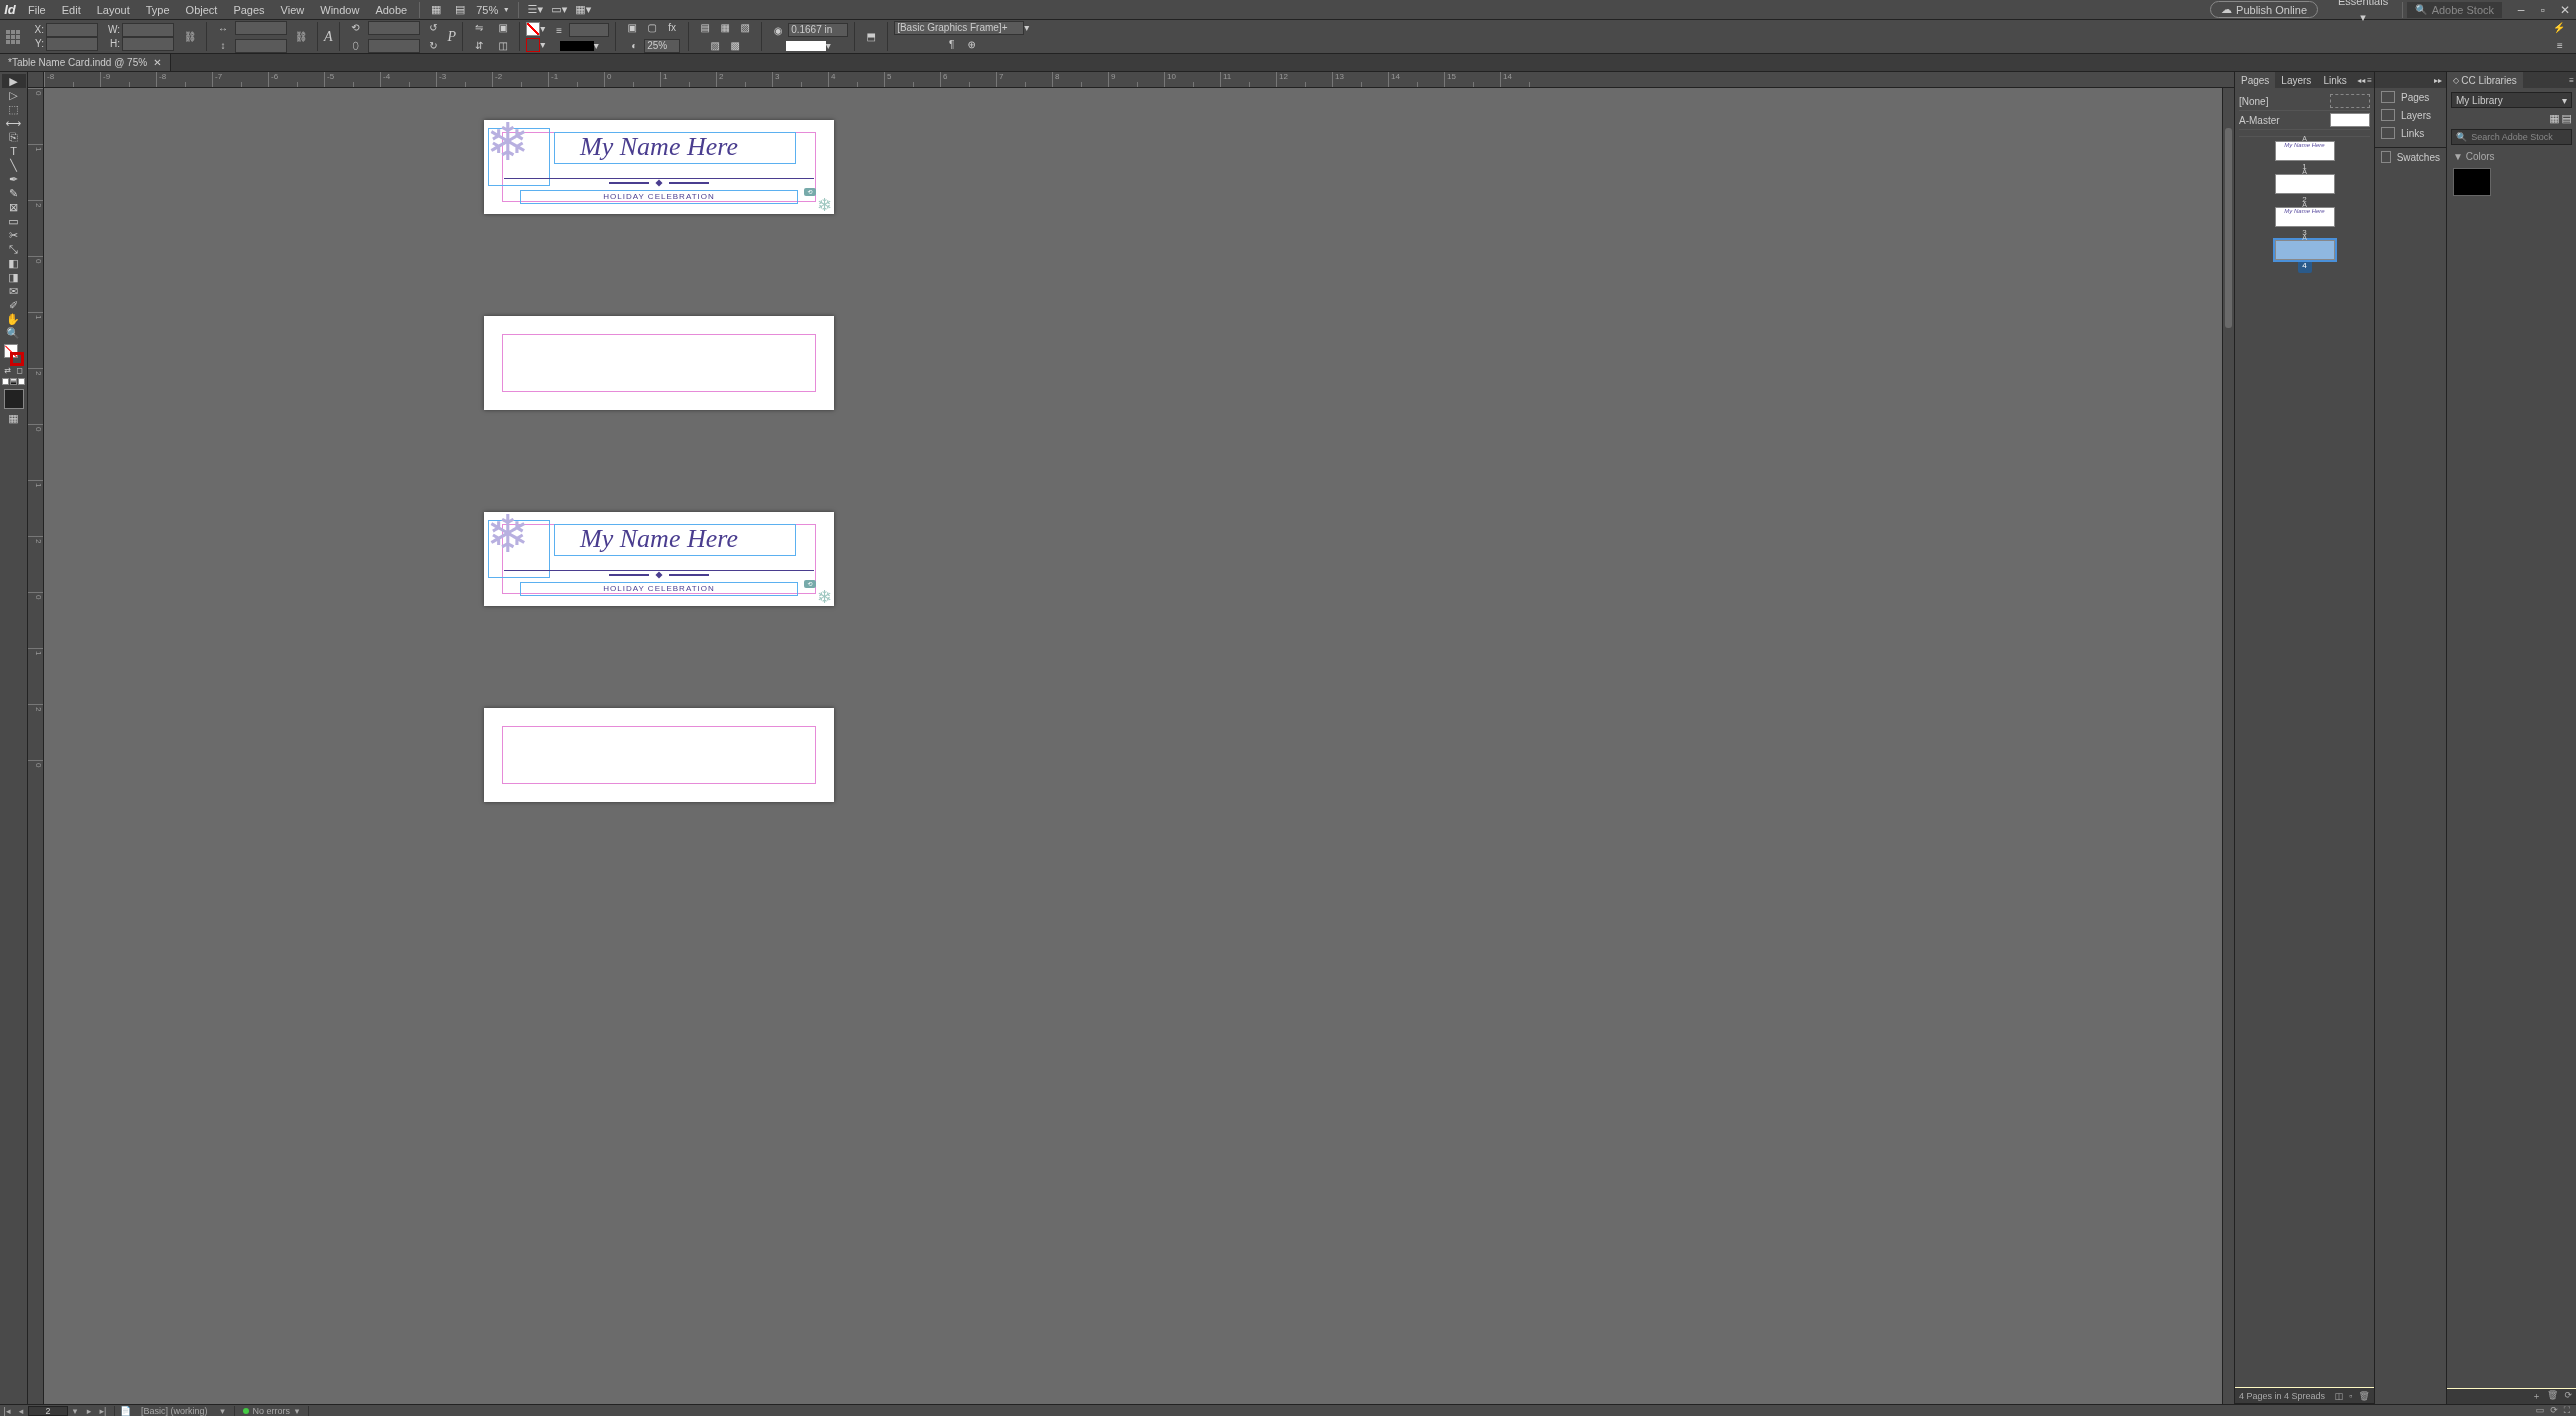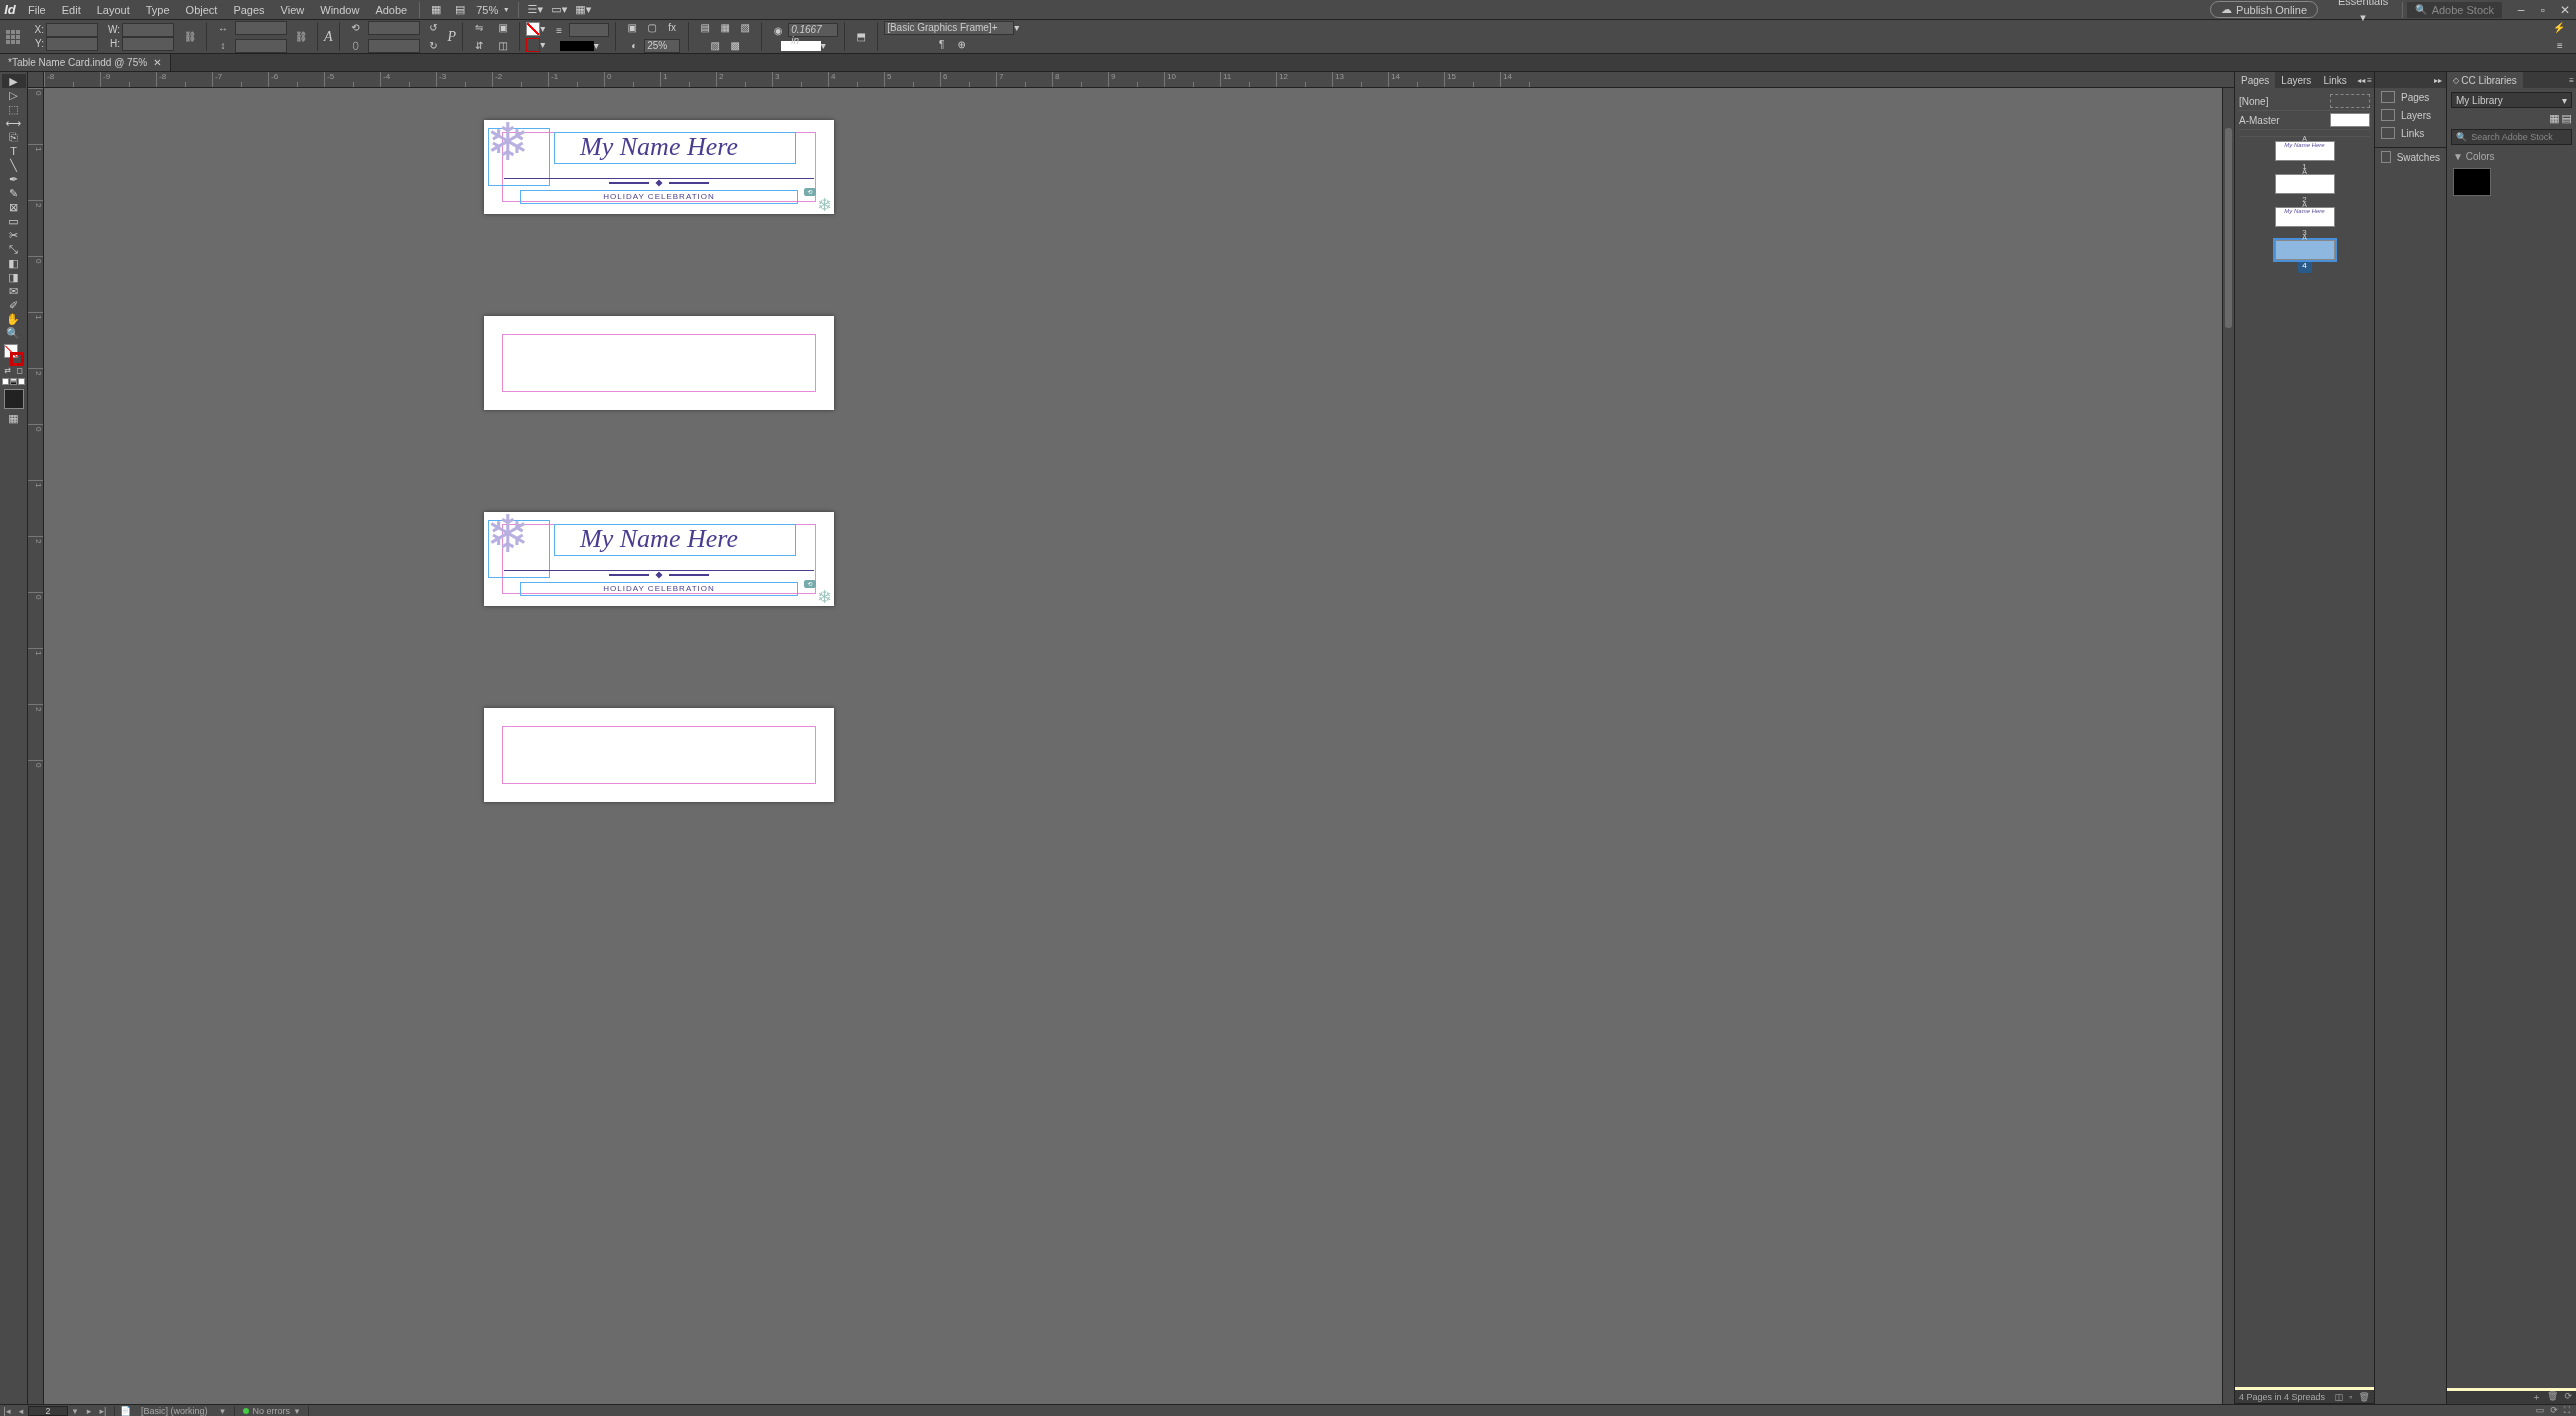--- a/index.html
+++ b/index.html
@@ -104,21 +104,21 @@
 .panel-body { padding: 4px; font-size: 10px; }
 .panel-body.pages { display: flex; flex-direction: column; gap: 0; }
 .panel-body.pages .master-row { display: flex; justify-content: space-between; align-items: center; padding: 2px 0; border-bottom: 1px solid #555; }
 .panel-body.pages .master-thumb { width: 40px; height: 14px; background: #fff; border: 1px solid #888; }
 .panel-body.pages .page-list { margin-top: 6px; border-top: 1px solid #555; padding-top: 4px; display: flex; flex-direction: column; align-items: center; gap: 0; }
 .panel-body .page-thumb { width: 60px; height: 20px; background: #fff; border: 1px solid #888; position: relative; font-size: 6px; color: #5a4da0; text-align: center; }
 .panel-body .page-thumb.selected { outline: 2px solid #4a90d9; background: #8fb8e0; }
 .panel-body .page-thumb .pnum-letter { position: absolute; top: -7px; left: 50%; transform: translateX(-50%); font-size: 7px; color: #ccc; }
 .panel-body .pnum { font-size: 8px; color: #ccc; text-align: center; padding: 1px 0 3px; }
 .panel-body .pnum.selected { background: #2a5a8a; color: #fff; width: 14px; margin: 0 auto; border-radius: 2px; }
-.panel-footer { height: 16px; background: #3a3a3a; border-top: 3px solid #fef9c3; display: flex; align-items: center; justify-content: space-between; padding: 0 4px; font-size: 9px; color: #aaa; }
+.panel-footer { height: 16px; background: #3a3a3a; border-top: 1px solid #fef9c3; display: flex; align-items: center; justify-content: space-between; padding: 0 4px; font-size: 9px; color: #aaa; }
 .panel-footer .icons { display: flex; gap: 6px; font-size: 9px; }
 
 .narrow-item { display: flex; align-items: center; gap: 6px; padding: 3px 6px; font-size: 10px; }
 .narrow-item .ico { width: 14px; height: 12px; border: 1px solid #888; }
 
 .lib-select { margin: 4px; height: 16px; background: #3a3a3a; border: 1px solid #222; padding: 0 4px; display: flex; align-items: center; justify-content: space-between; font-size: 10px; }
 .lib-search { margin: 0 4px 4px; height: 16px; background: #3a3a3a; border: 1px solid #222; padding: 0 4px; display: flex; align-items: center; gap: 4px; font-size: 9px; color: #888; }
 .lib-colors-hdr { padding: 2px 6px; font-size: 10px; color: #aaa; }
 .lib-color-swatch { width: 38px; height: 28px; background: #000; margin: 4px 6px; border: 1px solid #666; }
 
@@ -300,21 +300,21 @@
       </div>
     <div class="stack-row">
         <div class="btn-icon">▨</div>
         <div class="btn-icon">▩</div>
       </div>
   </div>
   <div class="divider"></div>
   <div class="stack-col">
     <div class="stack-row">
         <div class="btn-icon">◉</div>
-        <div class="select-input" style="width:50px;font-style:italic;">0.1667 in</div>
+        <div class="select-input" style="width:60px;">0.1667 in</div>
       </div>
     <div class="stack-row">
         <div class="stroke-bar" style="background:#fff;width:40px;"></div>
         <span>▾</span>
       </div>
   </div>
   <div class="divider"></div>
   <div class="stack-col">
     <div class="btn-icon">⬒</div>
   </div>

